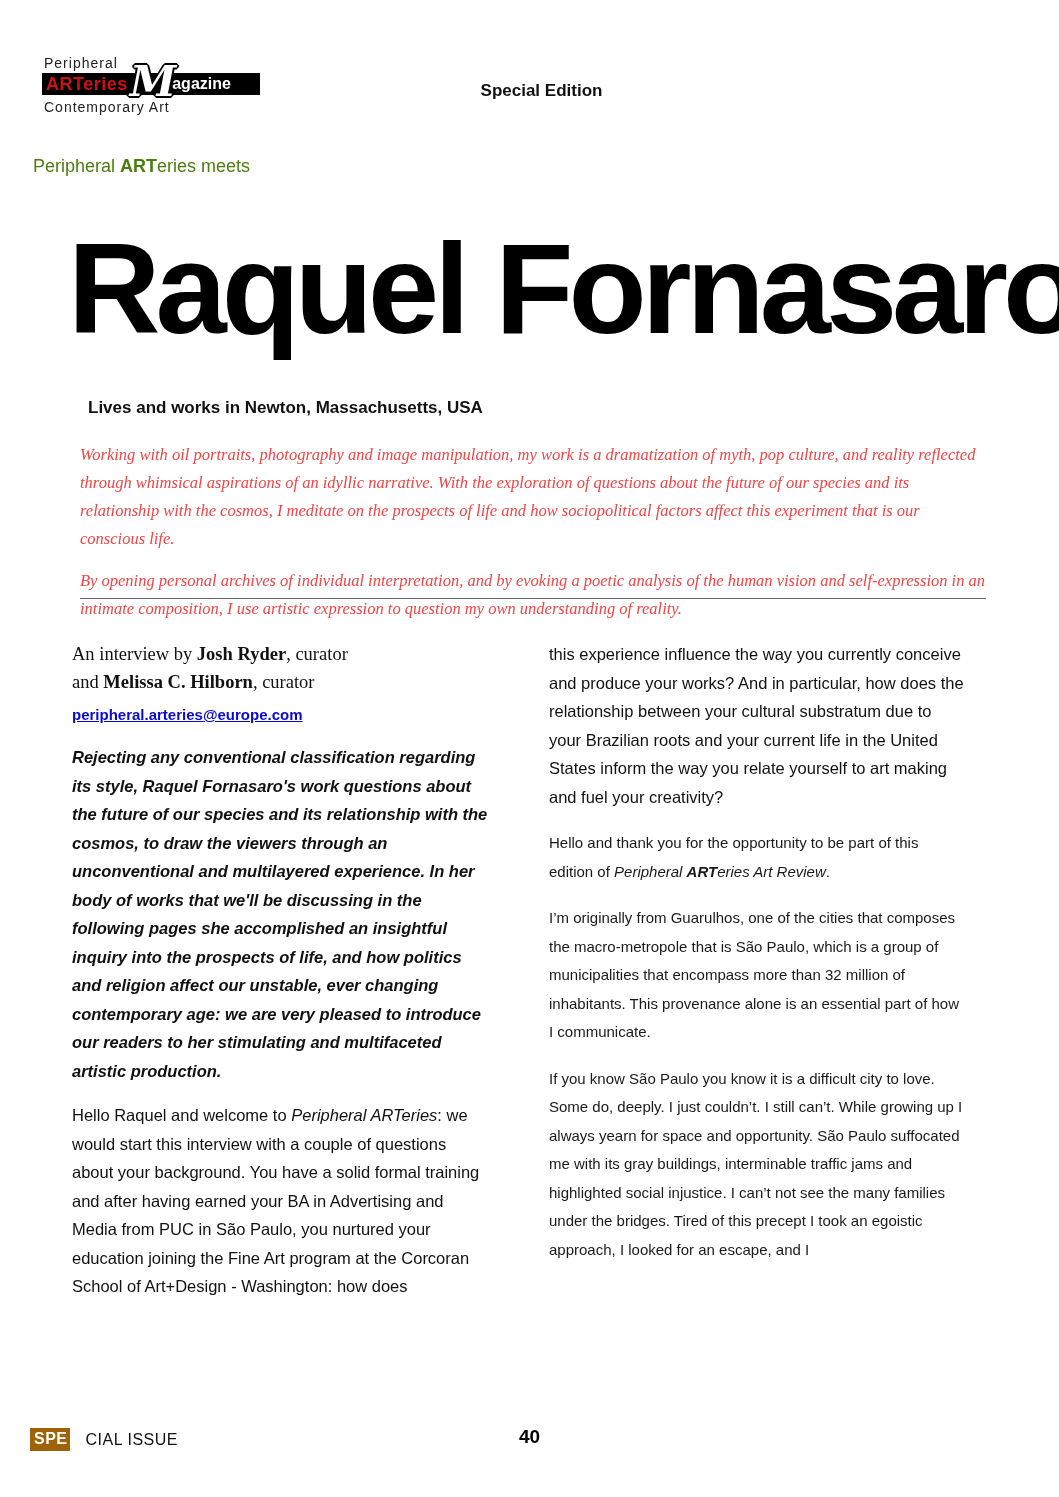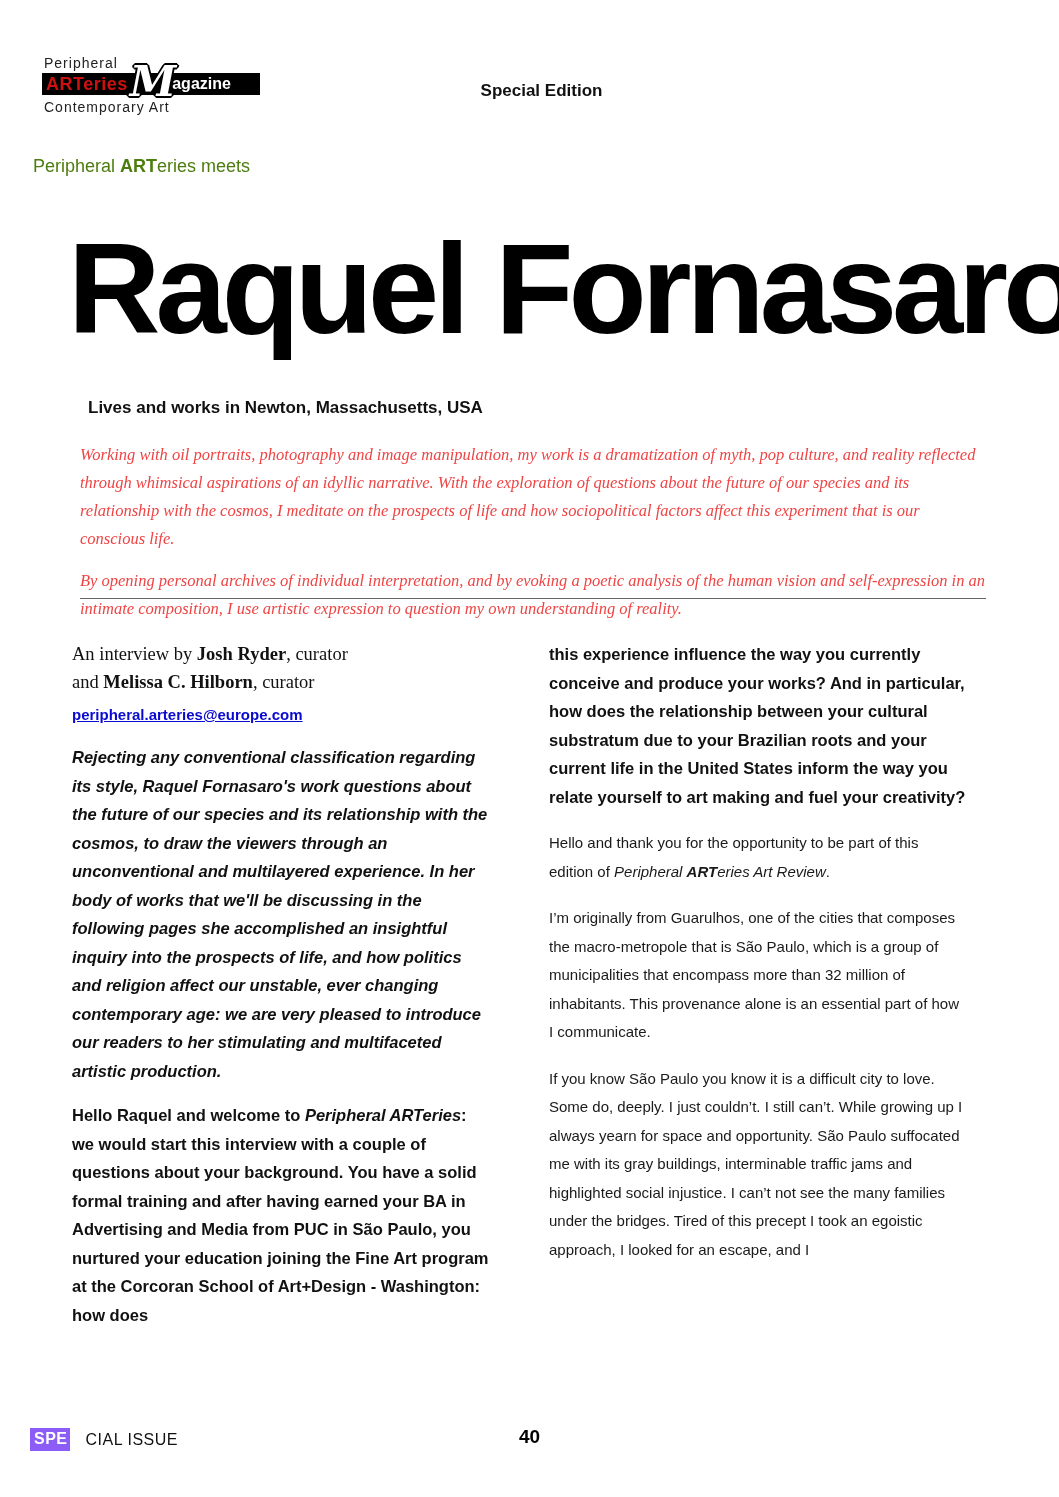--- a/index.html
+++ b/index.html
@@ -85,40 +85,40 @@
     text-decoration:underline; margin-bottom:20px;
     cursor:pointer;
   }
 
   .lead {
     font-weight:bold; font-style:italic;
     font-size:16.5px; line-height:28.5px; color:#111;
     margin-bottom:16px;
   }
   .question {
-    font-weight:bold; font-size:16.5px; line-height:28.5px; color:#111;
+    font-weight:normal; font-size:16.5px; line-height:28.5px; color:#111;
     margin-bottom:18px;
   }
   .question .q-italic { font-style:italic; }
 
   .answer {
     font-size:15px; line-height:28.5px; color:#1a1a1a;
     margin-bottom:18px;
   }
   .answer .a-italic { font-style:italic; }
   .answer .a-bold-italic { font-style:italic; font-weight:bold; }
 
   
   .footer-issue {
     position:absolute; left:30px; top:1428px;
     font-size:16px; letter-spacing:0.5px; color:#111;
     display:flex; align-items:center;
   }
   .footer-issue .inv {
-    background:#8b5cf6; color:#fff; font-weight:bold;
+    background:#a16207; color:#fff; font-weight:bold;
     padding:2px 2px 3px 4px;
   }
   .footer-issue .rest { padding-left:16px; }
   .footer-page {
     position:absolute; left:0; top:1426px; width:100%;
     text-align:center; font-weight:bold; font-size:19px; color:#000;
   }
 </style>
 </head>
 <body>

